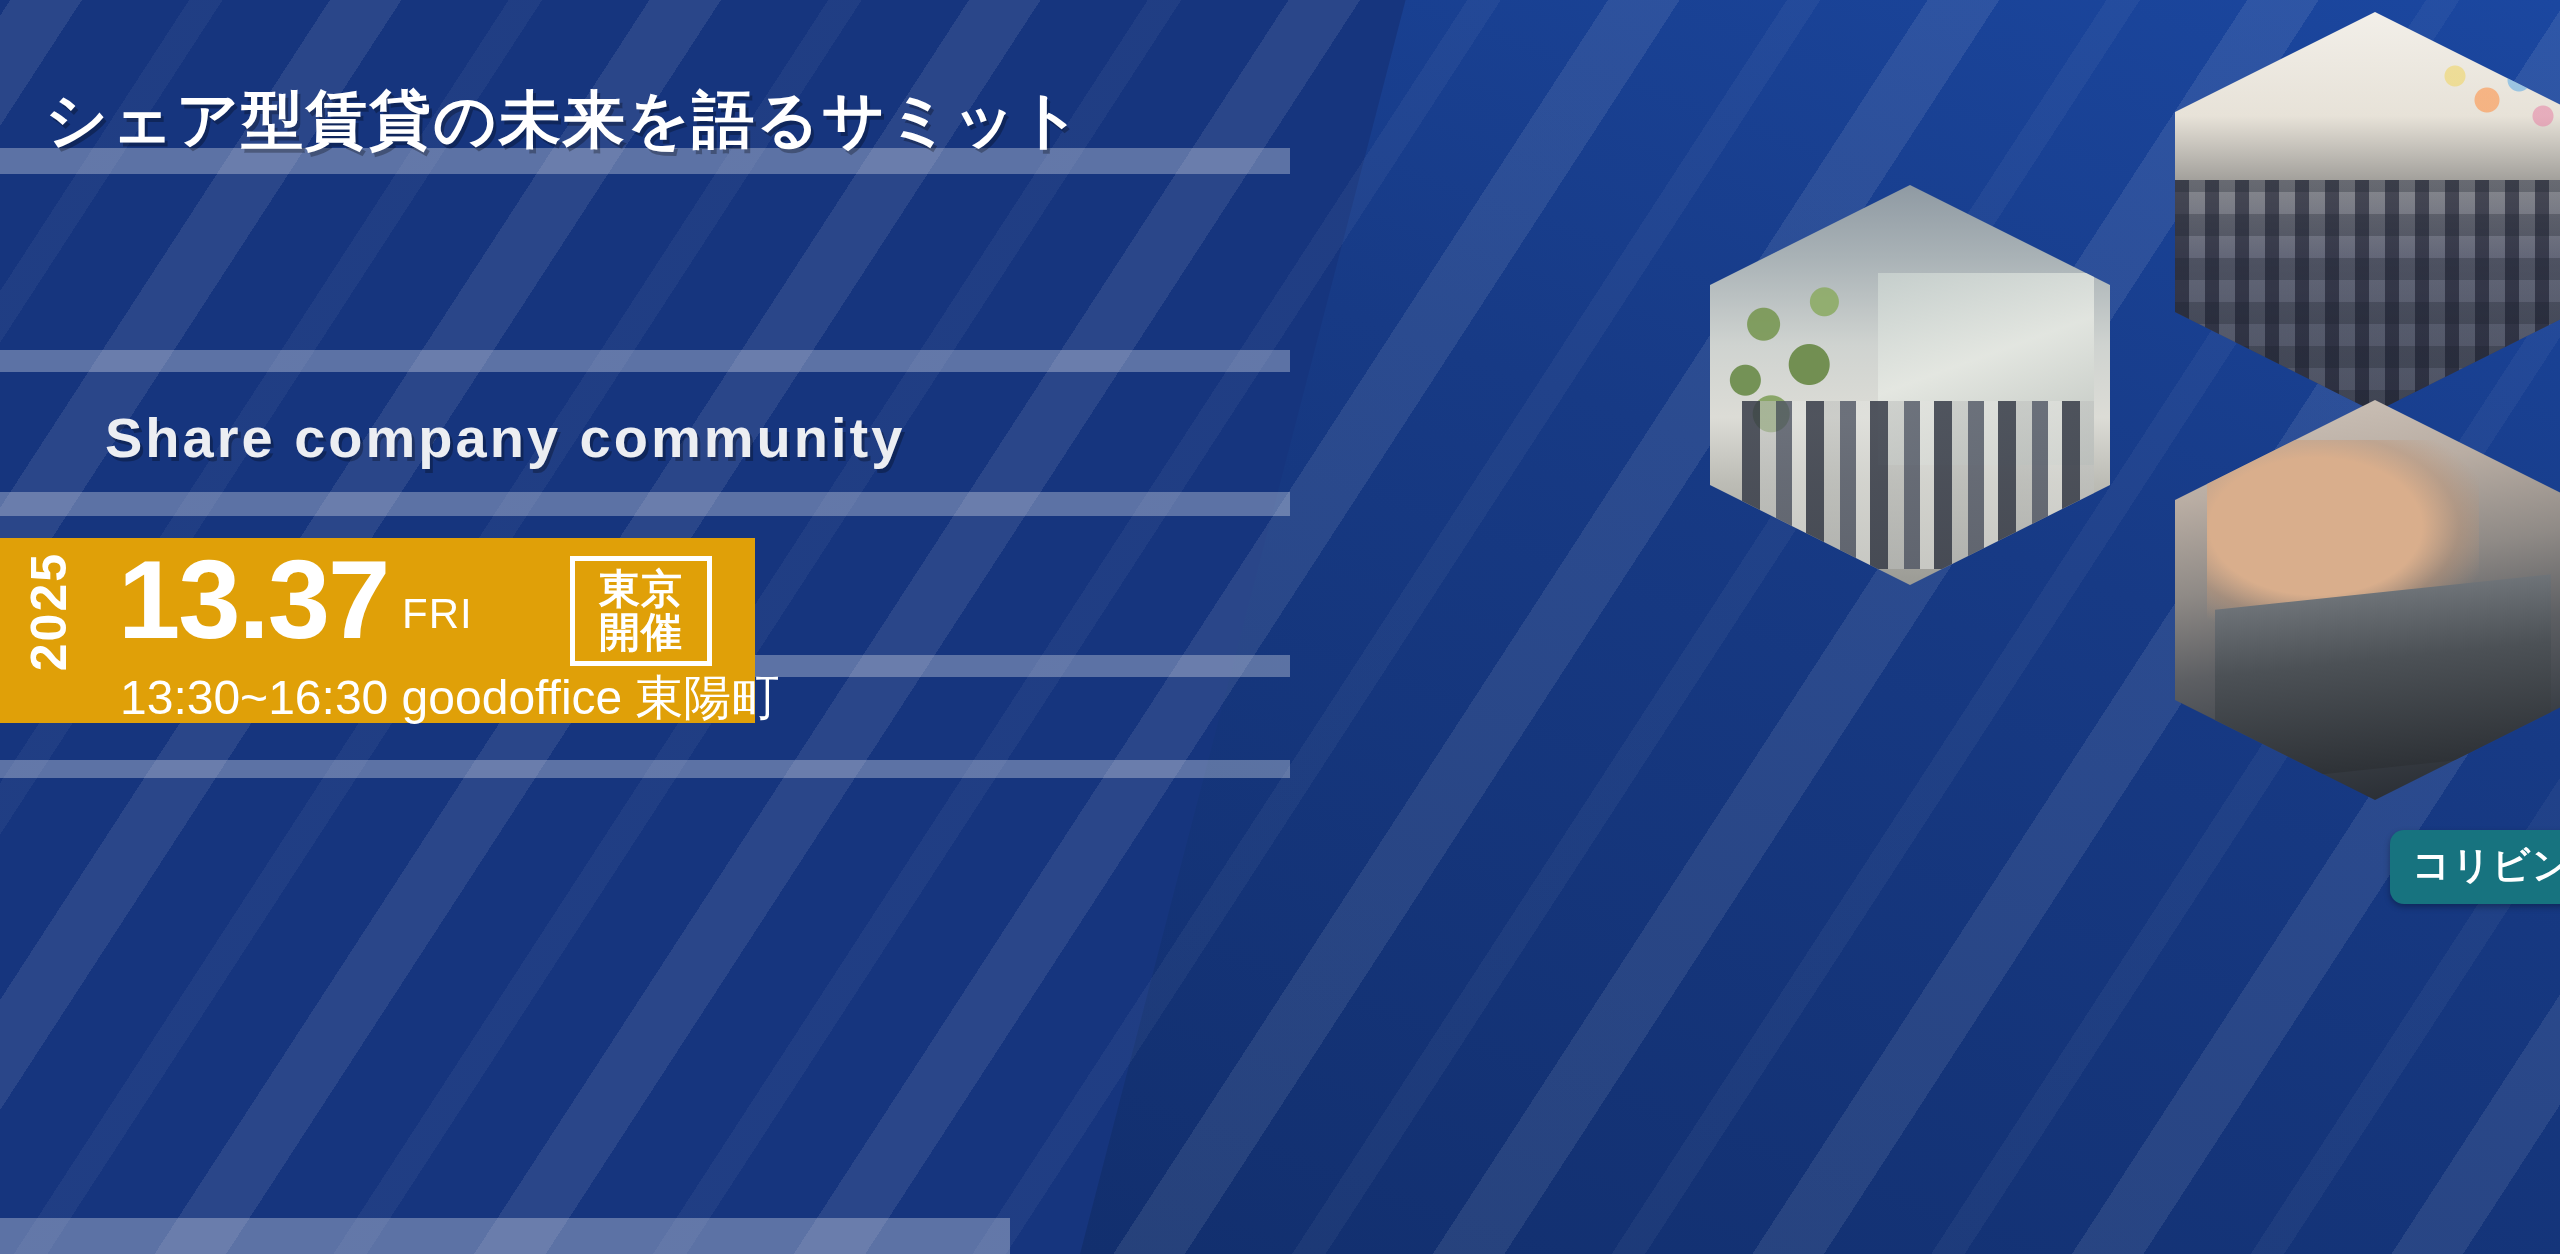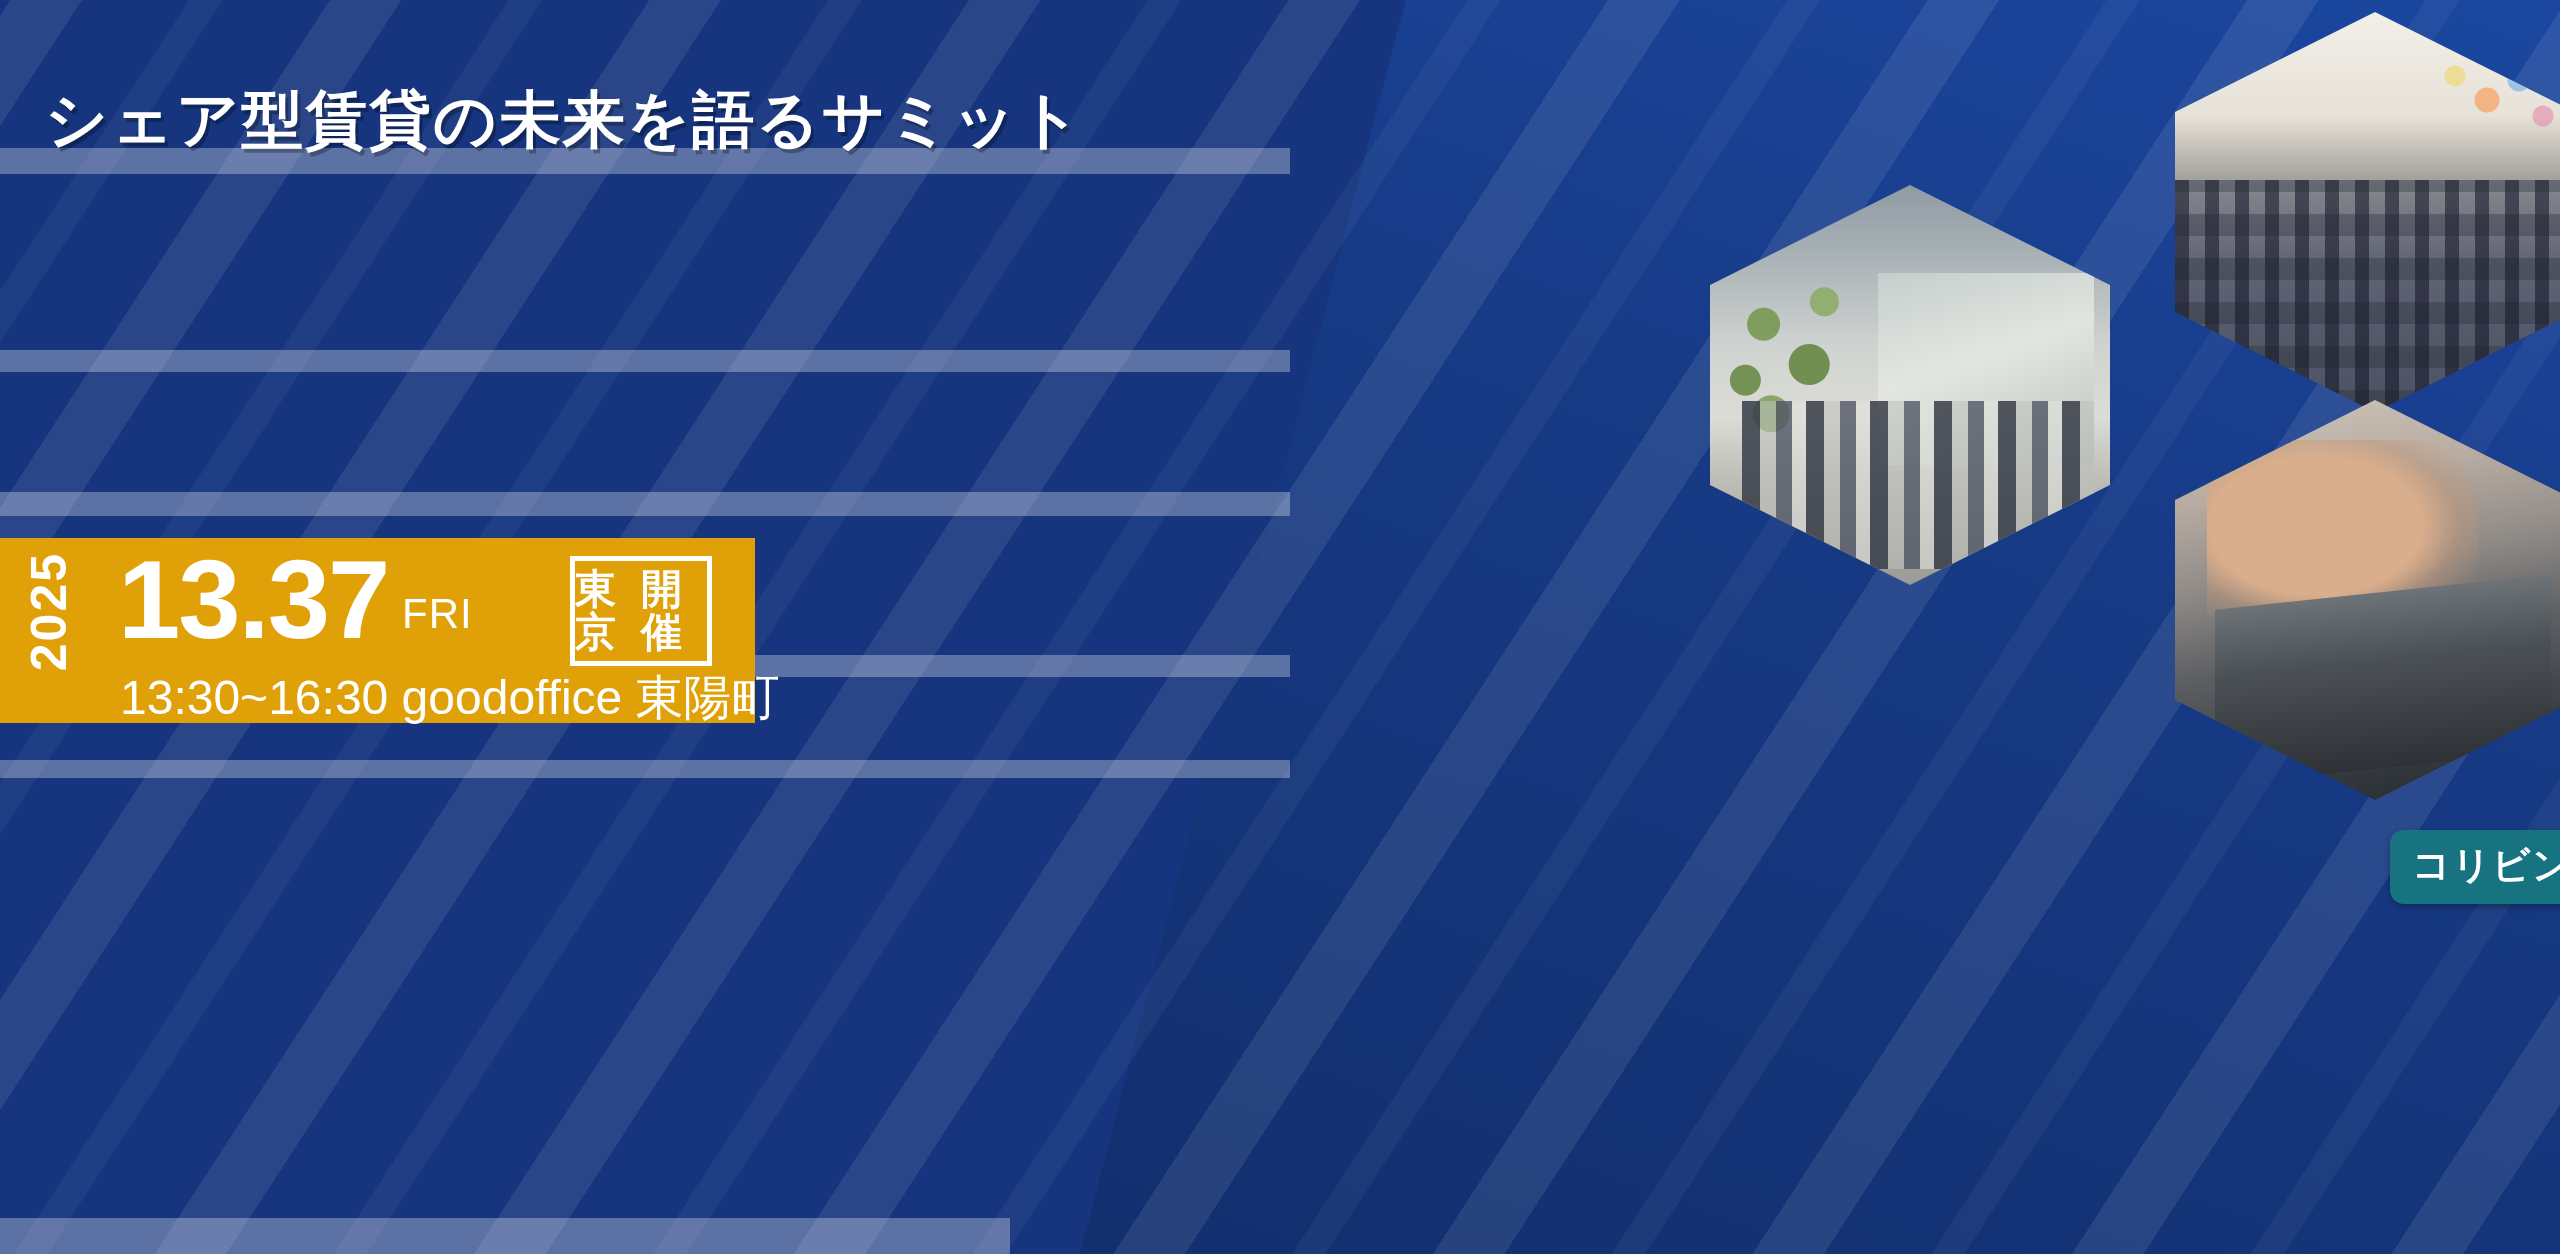--- a/index.html
+++ b/index.html
@@ -83,21 +83,21 @@
     font-size:42px;font-weight:normal;color:#ffffff;letter-spacing:1px;
   }
   .timeline{
     position:absolute;left:120px;top:128px;
     font-size:48px;font-weight:normal;color:#ffffff;
     white-space:nowrap;letter-spacing:0px;
   }
   .citybox{
     position:absolute;left:570px;top:18px;width:132px;height:100px;
     border:5px solid #ffffff;
-    display:flex;flex-direction:row;align-items:center;justify-content:center;
+    display:flex;flex-direction:column;align-items:center;justify-content:center;
   }
   .citybox span{
     font-size:41px;font-weight:bold;color:#ffffff;line-height:1.05;letter-spacing:1px;
   }
 
   
   .hexwrap{position:absolute;right:0;top:0;width:1560px;height:1254px;}
   .hex{
     position:absolute;
     clip-path:polygon(50% 0%,100% 25%,100% 75%,50% 100%,0% 75%,0% 25%);
@@ -196,20 +196,21 @@
   <div class="hband b3"></div>
   <div class="hband b4"></div>
   <div class="hband b5"></div>
   <div class="hband b6"></div>
 
   <div class="left">
 
     <div class="headline">シェア型賃貸の未来を語るサミット</div>
 
 
+    <div class="tagline">Share company community</div>
 
     <div class="datebar">
 
       <div class="year">2025</div>
 
       <div class="daynum">13.37</div>
 
       <div class="dow">FRI</div>
 
       <div class="citybox">

